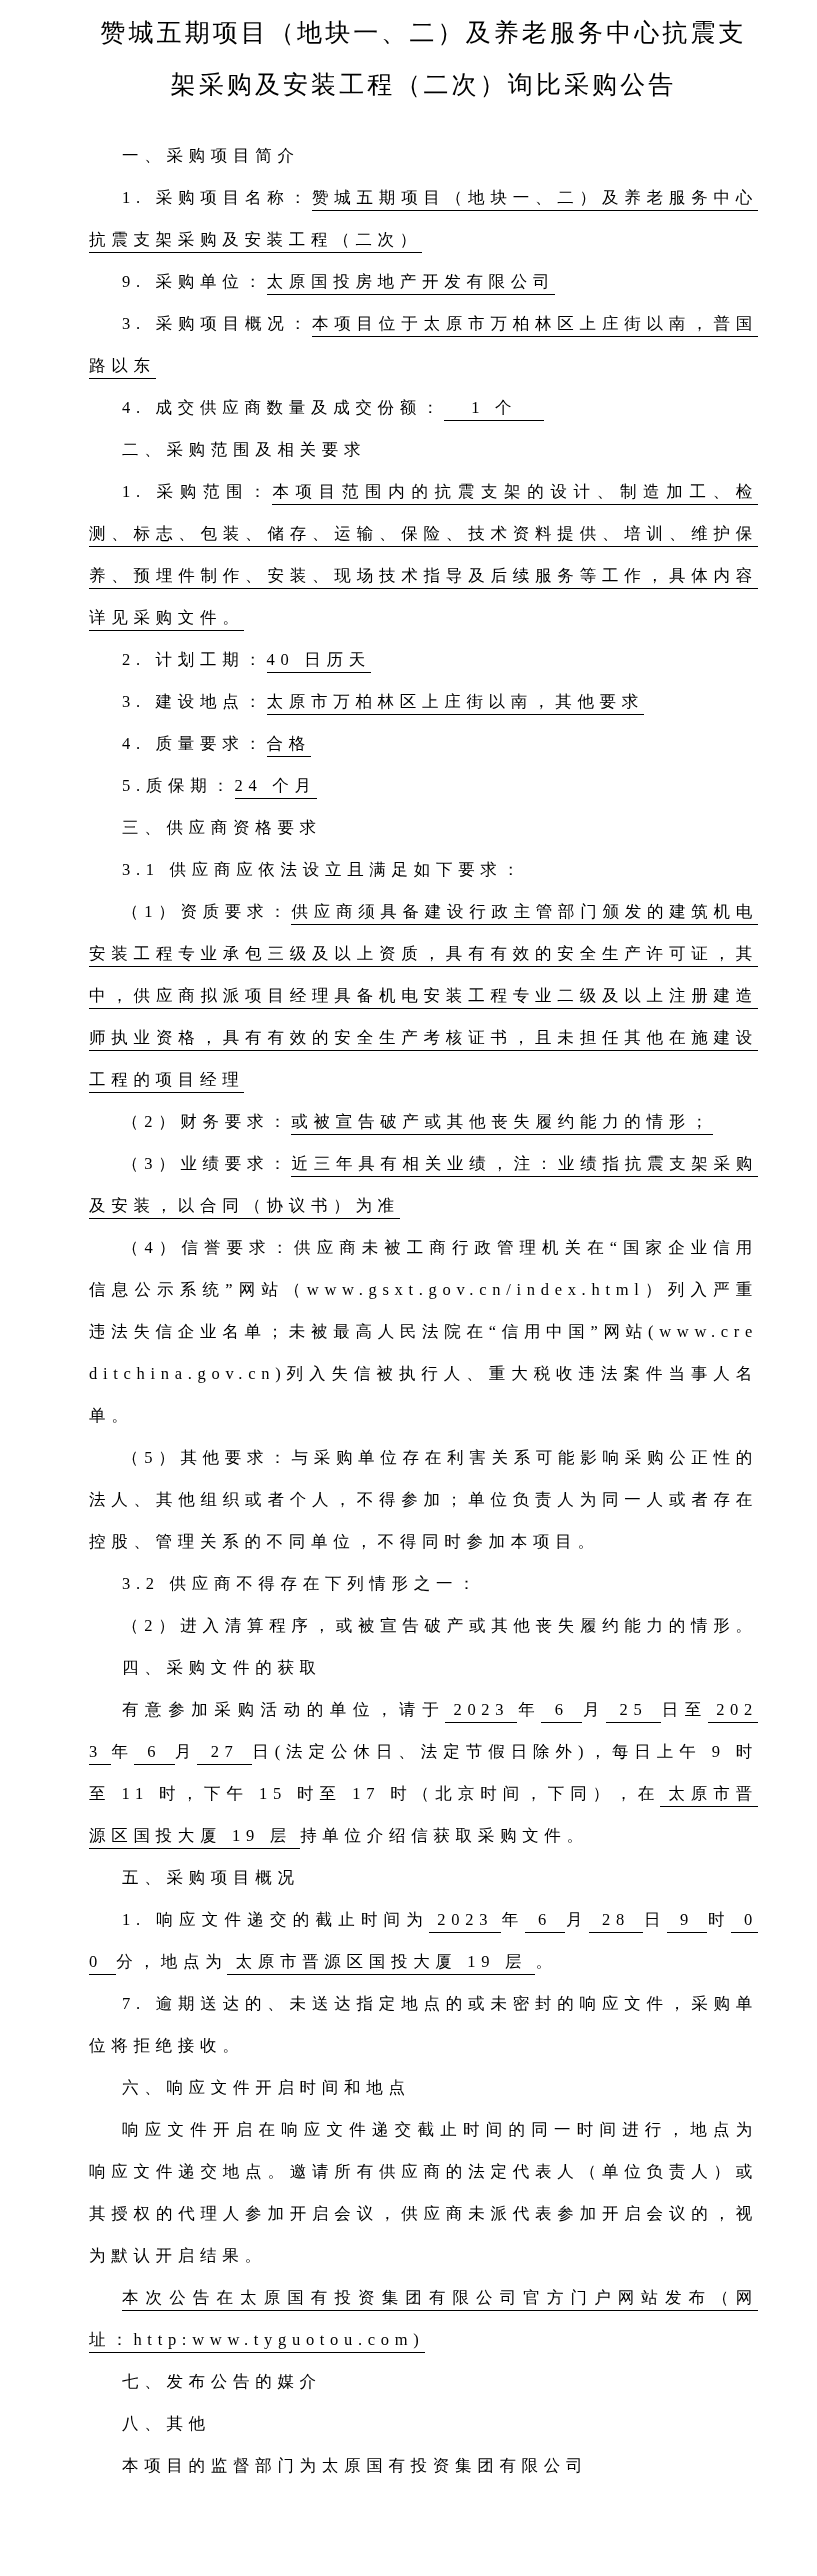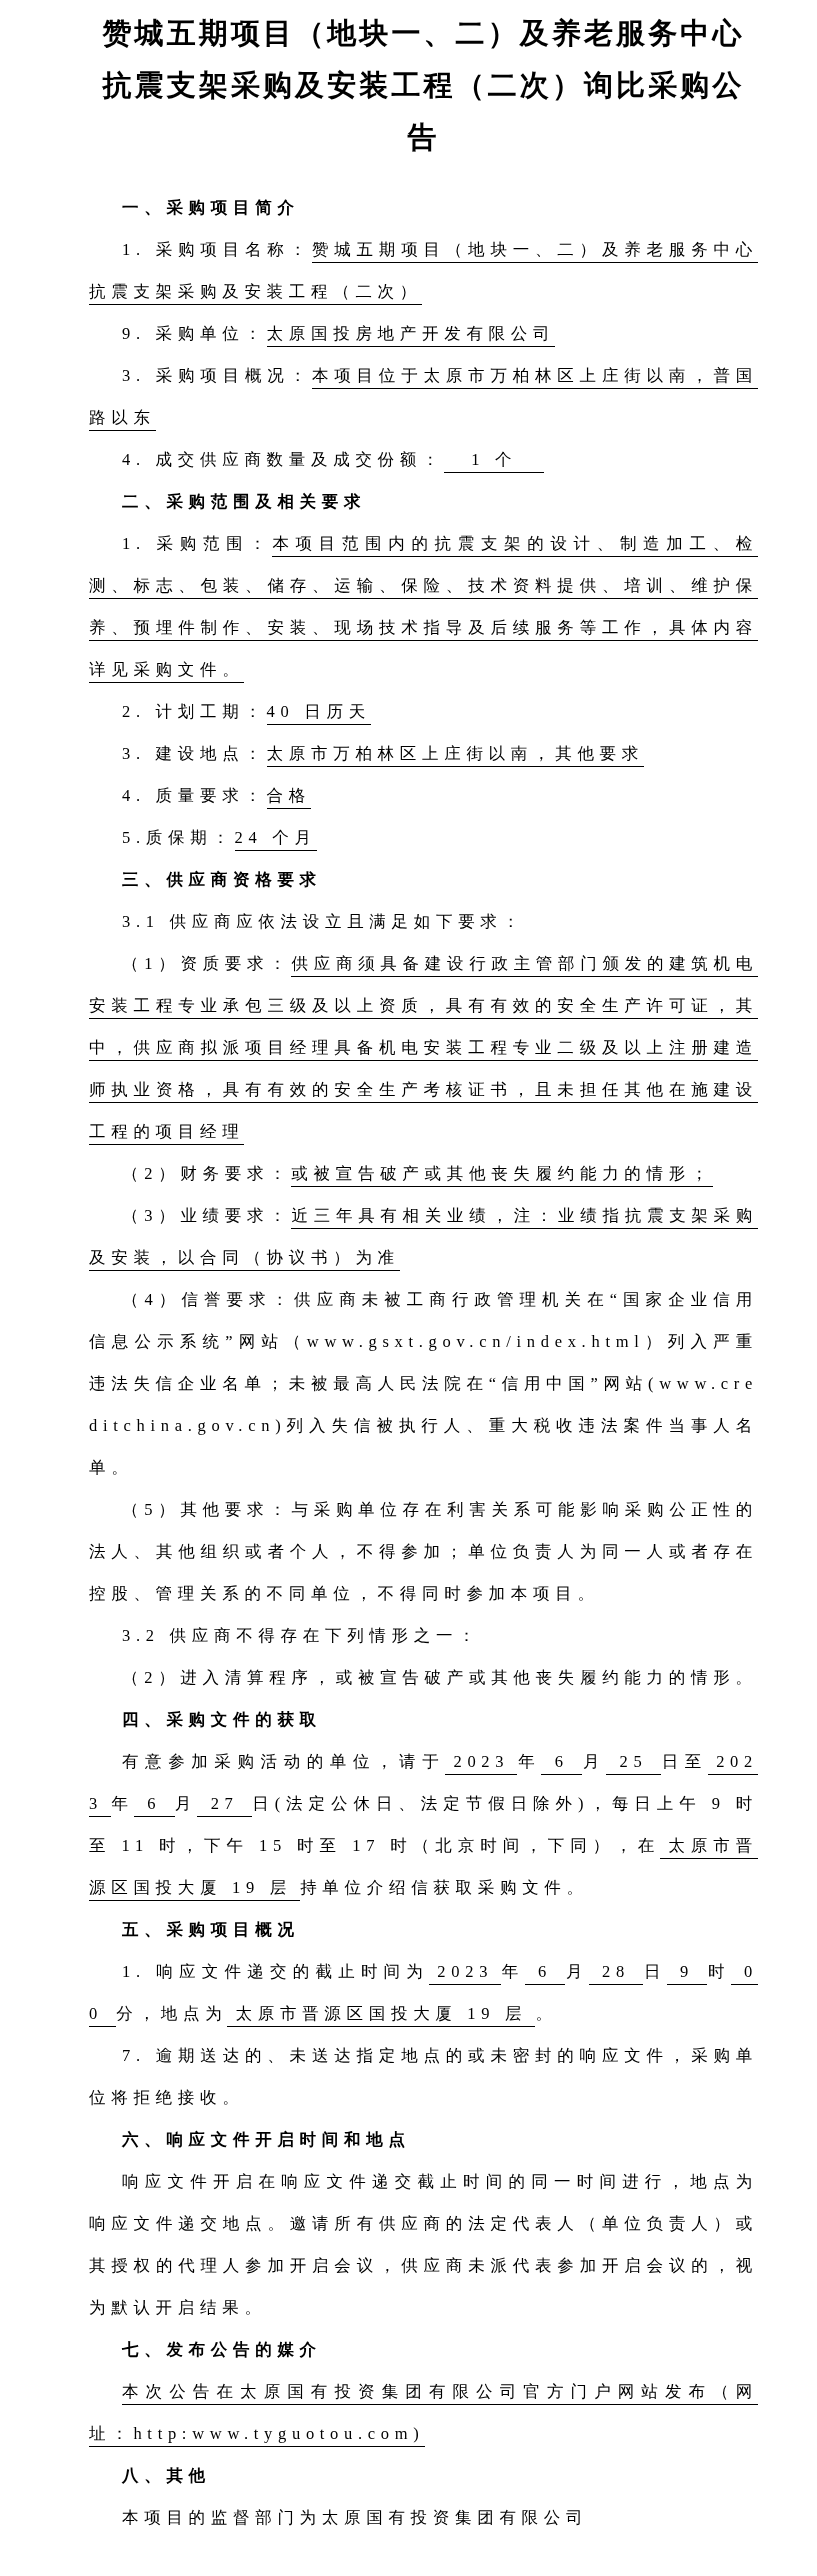--- a/index.html
+++ b/index.html
@@ -11,39 +11,39 @@
     width: 818px;
     min-height: 2819px;
     background: #ffffff;
     color: #000000;
     font-family: "Liberation Serif", serif;
     box-sizing: border-box;
     padding: 7.2px 60px 31px 89px;
     overflow: hidden;
   }
   .doc-title {
-    font-size: 29px;
-    font-weight: bold;
+    font-size: 25px;
+    font-weight: normal;
     line-height: 52px;
     letter-spacing: 3.1px;
     text-align: center;
     max-width: 649px;
     margin: 0 auto 24px auto;
   }
   .para {
     font-size: 16.5px;
     line-height: 42px;
     letter-spacing: 5.7px;
     margin: 0;
     text-align: justify;
     text-indent: 33px;
     word-break: break-all;
   }
   .heading {
-    font-weight: bold;
+    font-weight: normal;
   }
   .u {
     border-bottom: 1.5px solid #000000;
     padding-bottom: 2.6px;
     box-decoration-break: slice;
   }
   .num {
     padding-left: 8.2px;
     padding-right: 8.2px;
   }
@@ -112,22 +112,22 @@
   <p class="para heading">五、采购项目概况</p>
 
   <p class="para"><span>1. 响应文件递交的截止时间为</span><span class="u num">2023</span><span>年</span><span class="u blank-md">6</span><span>月</span><span class="u blank-md">28</span><span>日</span><span class="u blank-md">9</span><span>时</span><span class="u blank-md">00</span><span>分，地点为</span><span class="u num">太原市晋源区国投大厦 19 层</span><span>。</span></p>
 
   <p class="para">7. 逾期送达的、未送达指定地点的或未密封的响应文件，采购单位将拒绝接收。</p>
 
   <p class="para heading">六、响应文件开启时间和地点</p>
 
   <p class="para">响应文件开启在响应文件递交截止时间的同一时间进行，地点为响应文件递交地点。邀请所有供应商的法定代表人（单位负责人）或其授权的代理人参加开启会议，供应商未派代表参加开启会议的，视为默认开启结果。</p>
 
+  <p class="para"><span class="u">本次公告在太原国有投资集团有限公司官方门户网站发布（网址：http:www.tyguotou.com)</span></p>
+
   <p class="para heading">七、发布公告的媒介</p>
-
-  <p class="para"><span class="u">本次公告在太原国有投资集团有限公司官方门户网站发布（网址：http:www.tyguotou.com)</span></p>
 
   <p class="para heading">八、其他</p>
 
   <p class="para">本项目的监督部门为太原国有投资集团有限公司</p>
 
 </div>
 
 
 </body></html>

